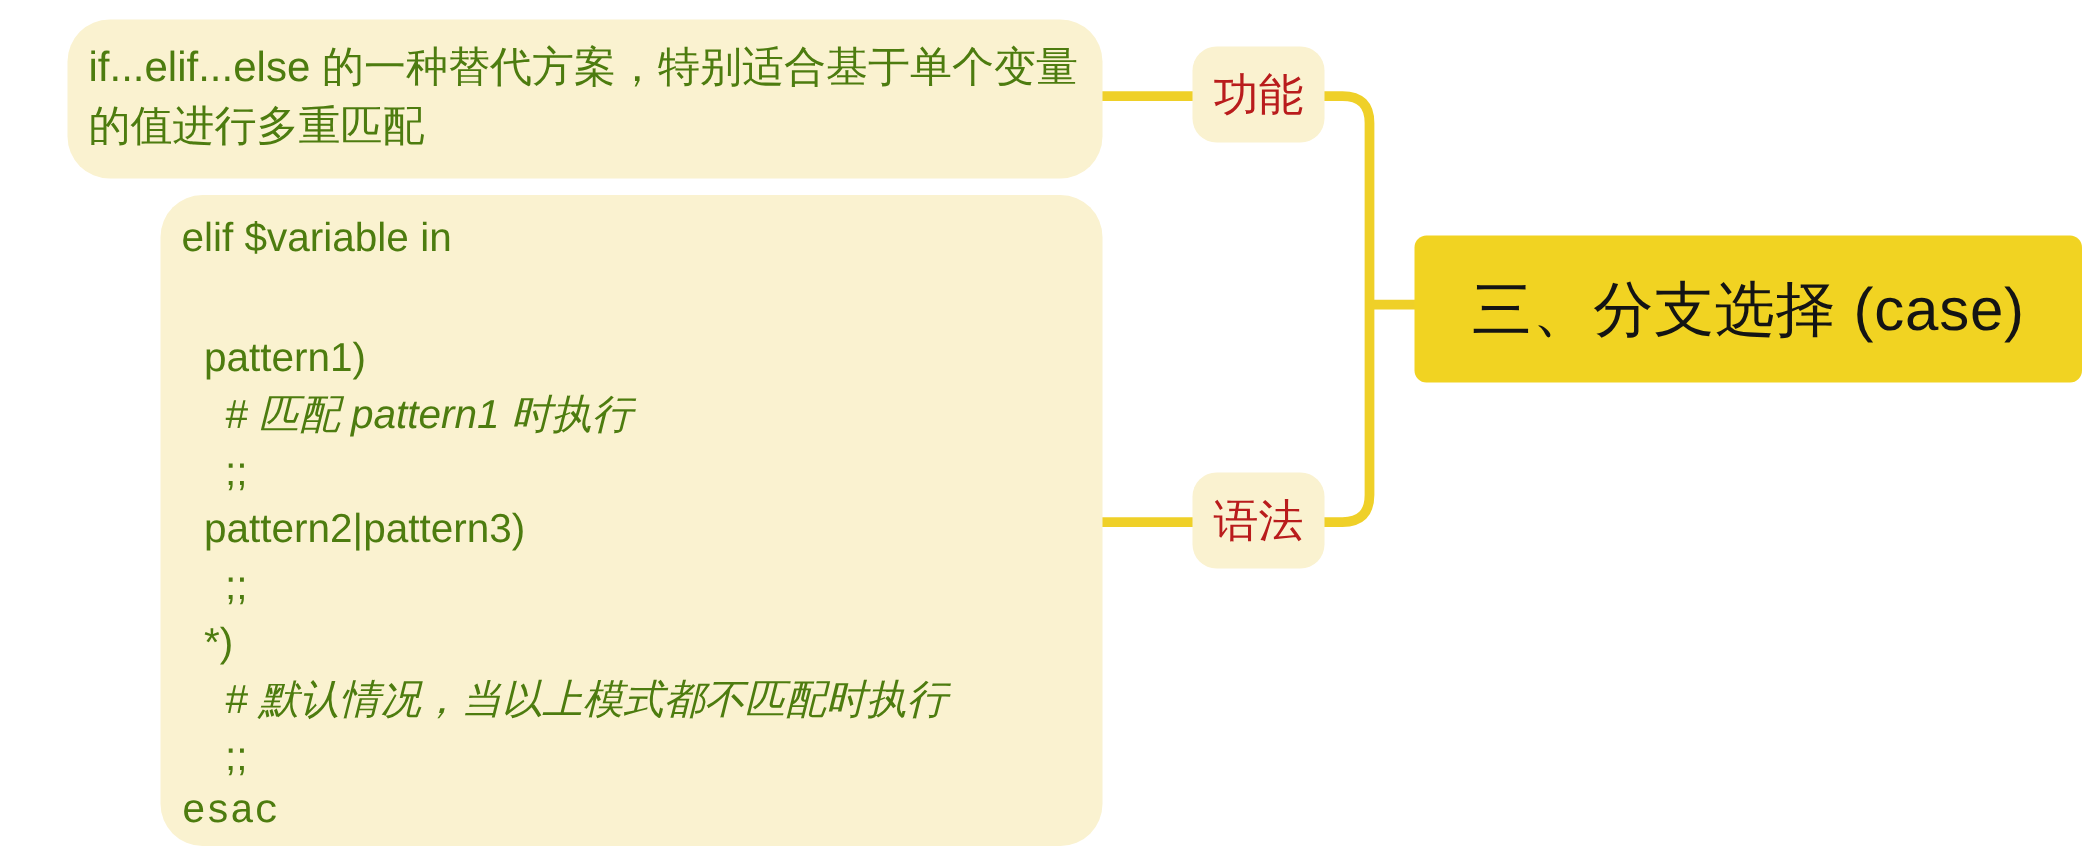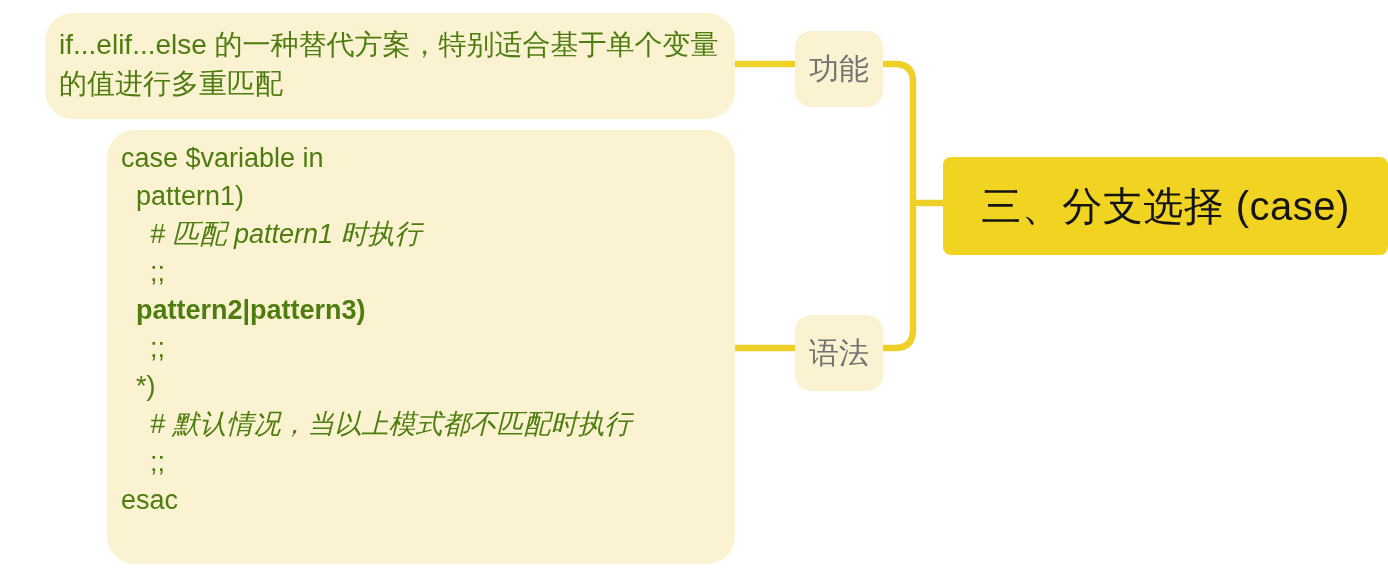--- a/index.html
+++ b/index.html
@@ -48,27 +48,27 @@
     padding: 9px 14px;
     font-size: 27px;
     line-height: 38px;
   }
   .code-line {
     white-space: pre;
   }
   .label-node {
     background: #FAF2D0;
     border-radius: 16px;
-    color: #737373;
+    color: #b91c1c;
     display: flex;
     align-items: center;
     justify-content: center;
     font-size: 30px;
     width: 88px;
-    height: 76px;
+    height: 64px;
   }
   .label-function {
     left: 795px;
     top: 31px;
   }
   .label-syntax {
     left: 795px;
     top: 315px;
     align-items: center;
   }
@@ -96,30 +96,30 @@
   <svg class="connectors" width="1388" height="575" viewBox="0 0 1388 575">
     <path d="M 730 64 H 798" stroke="#EFD028" stroke-width="6.5" fill="none"></path>
     <path d="M 730 348 H 798" stroke="#EFD028" stroke-width="6.5" fill="none"></path>
     <path d="M 880 64 H 895 Q 913 64 913 82 V 330 Q 913 348 895 348 H 880" stroke="#EFD028" stroke-width="6.5" fill="none" stroke-linecap="butt"></path>
     <path d="M 913 203 H 948" stroke="#EFD028" stroke-width="6.5" fill="none"></path>
   </svg>
 
   <div class="node note-box note-function">if...elif...else 的一种替代方案，特别适合基于单个变量的值进行多重匹配</div>
 
   <div class="node note-box code-box">
-    <div class="code-line" style="padding-left: 0px;">case $variable in</div>
-      <div class="code-line" style="padding-left: 15px;">pattern1)</div>
+    <div class="code-line" style="padding-left: 0px;">elif $variable in</div>
+      <div class="code-line" style="padding-left: 15px; margin-top: 42px;">pattern1)</div>
       <div class="code-line" style="padding-left: 29px; font-style: italic;"># 匹配 pattern1 时执行</div>
       <div class="code-line" style="padding-left: 29px;">;;</div>
-      <div class="code-line" style="padding-left: 15px; font-weight: bold;">pattern2|pattern3)</div>
+      <div class="code-line" style="padding-left: 15px;">pattern2|pattern3)</div>
       <div class="code-line" style="padding-left: 29px;">;;</div>
       <div class="code-line" style="padding-left: 15px;">*)</div>
       <div class="code-line" style="padding-left: 29px; font-style: italic;"># 默认情况，当以上模式都不匹配时执行</div>
       <div class="code-line" style="padding-left: 29px;">;;</div>
-      <div class="code-line" style="padding-left: 0px;">esac</div>
+      <div class="code-line" style="padding-left: 0px; font-family: Liberation Mono, monospace;">esac</div>
   </div>
 
   <div class="node label-node label-function">
     <span>功能</span>
   </div>
 
   <div class="node label-node label-syntax">
     <span>语法</span>
   </div>
 

